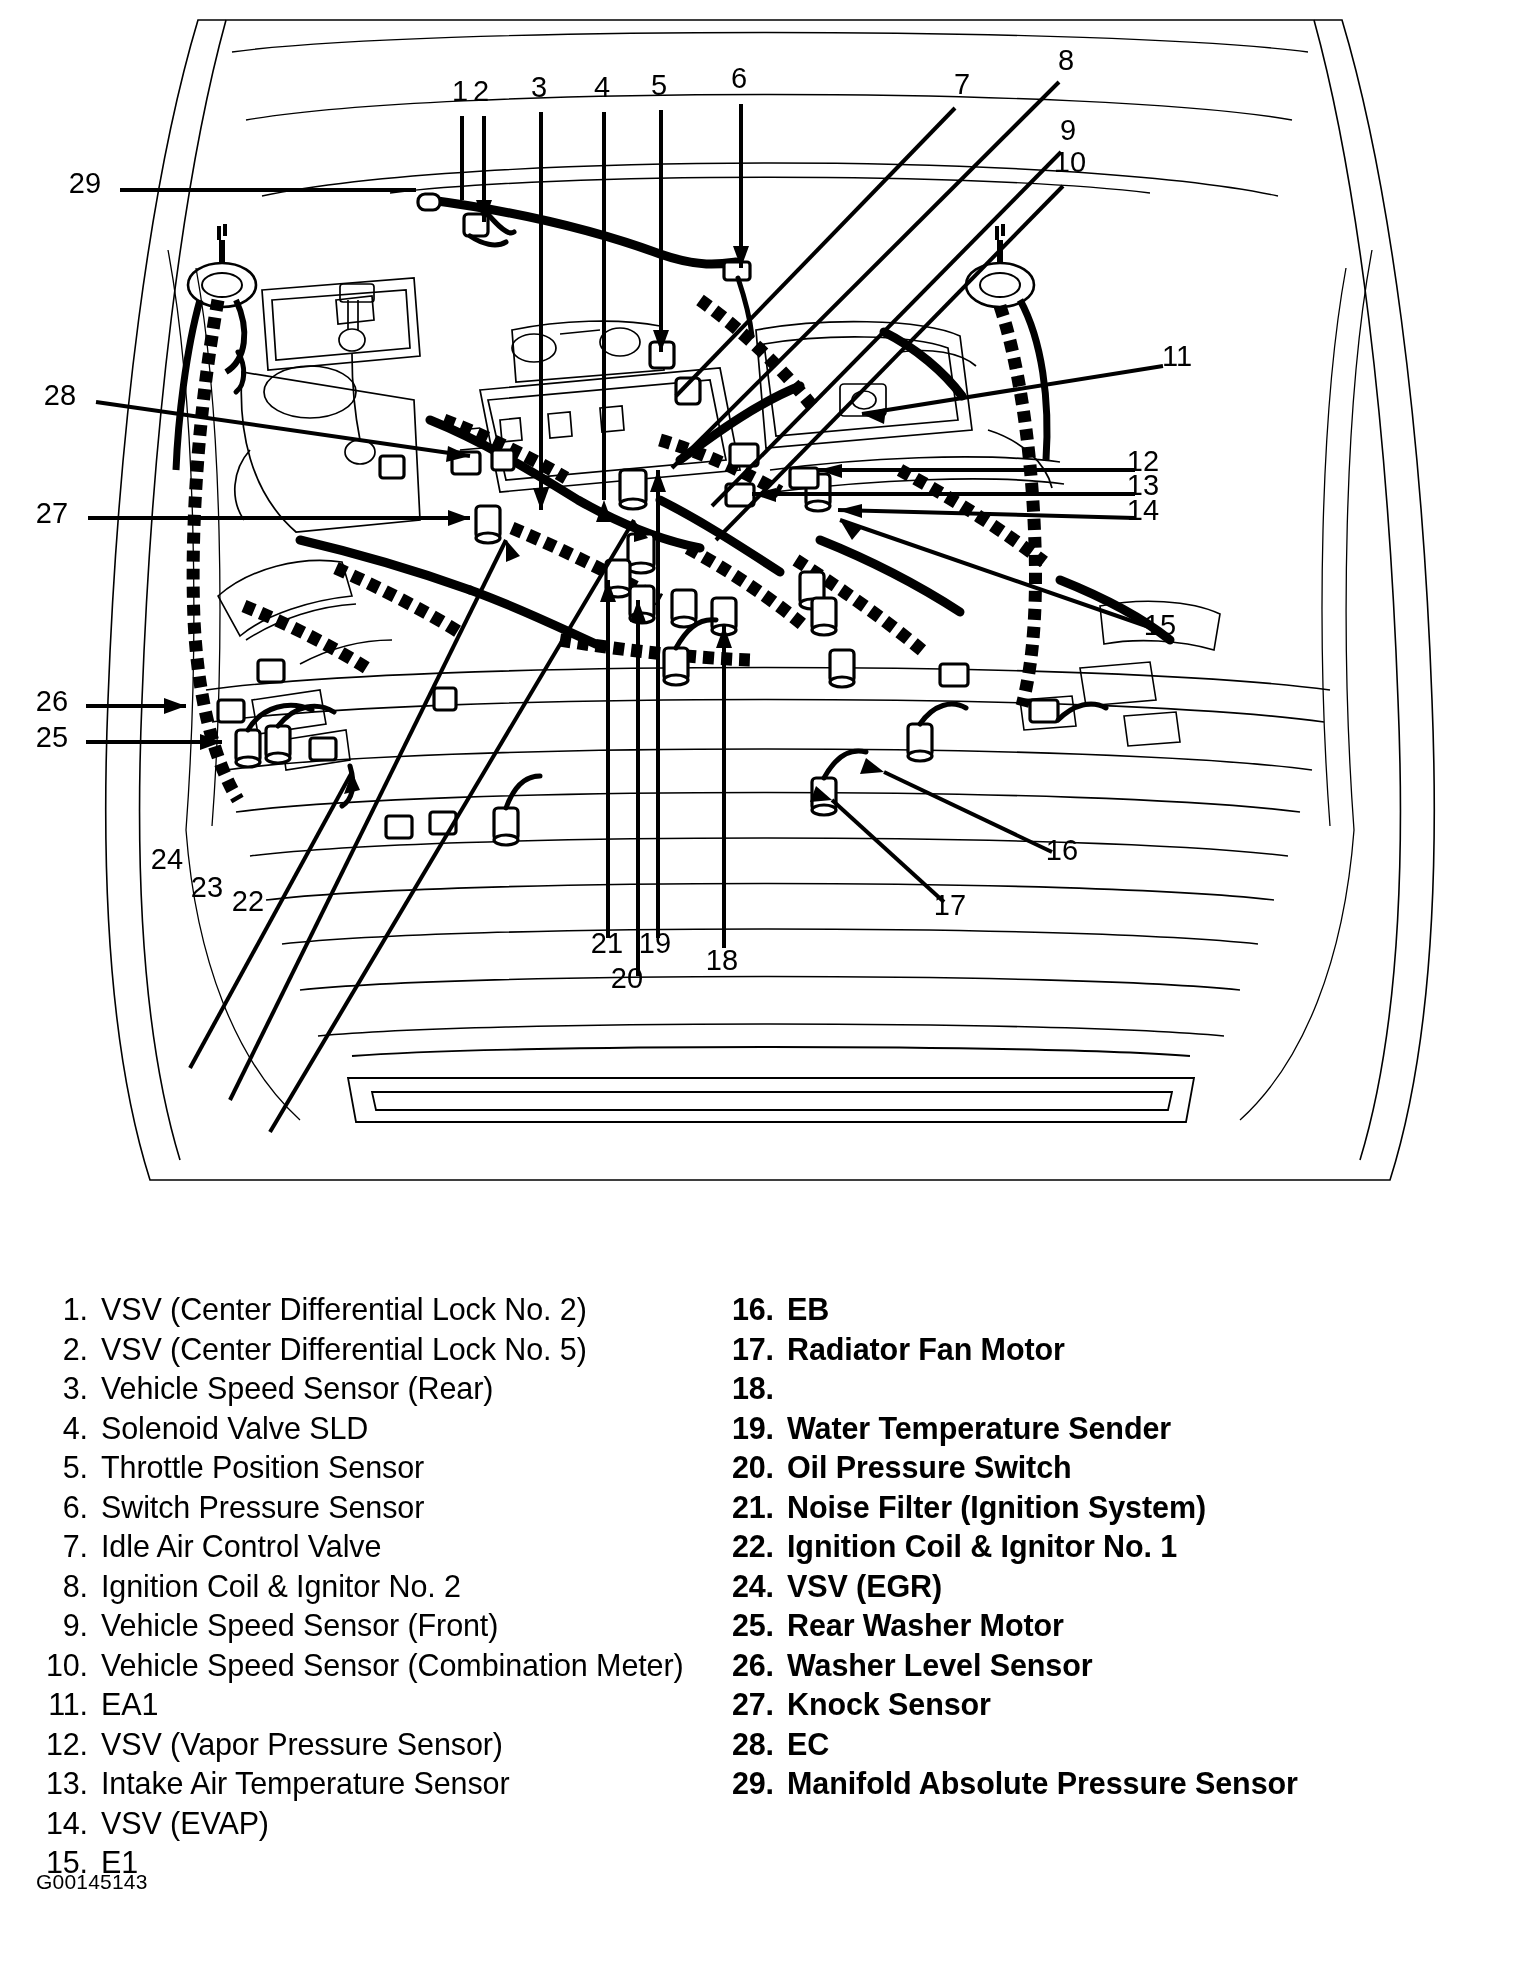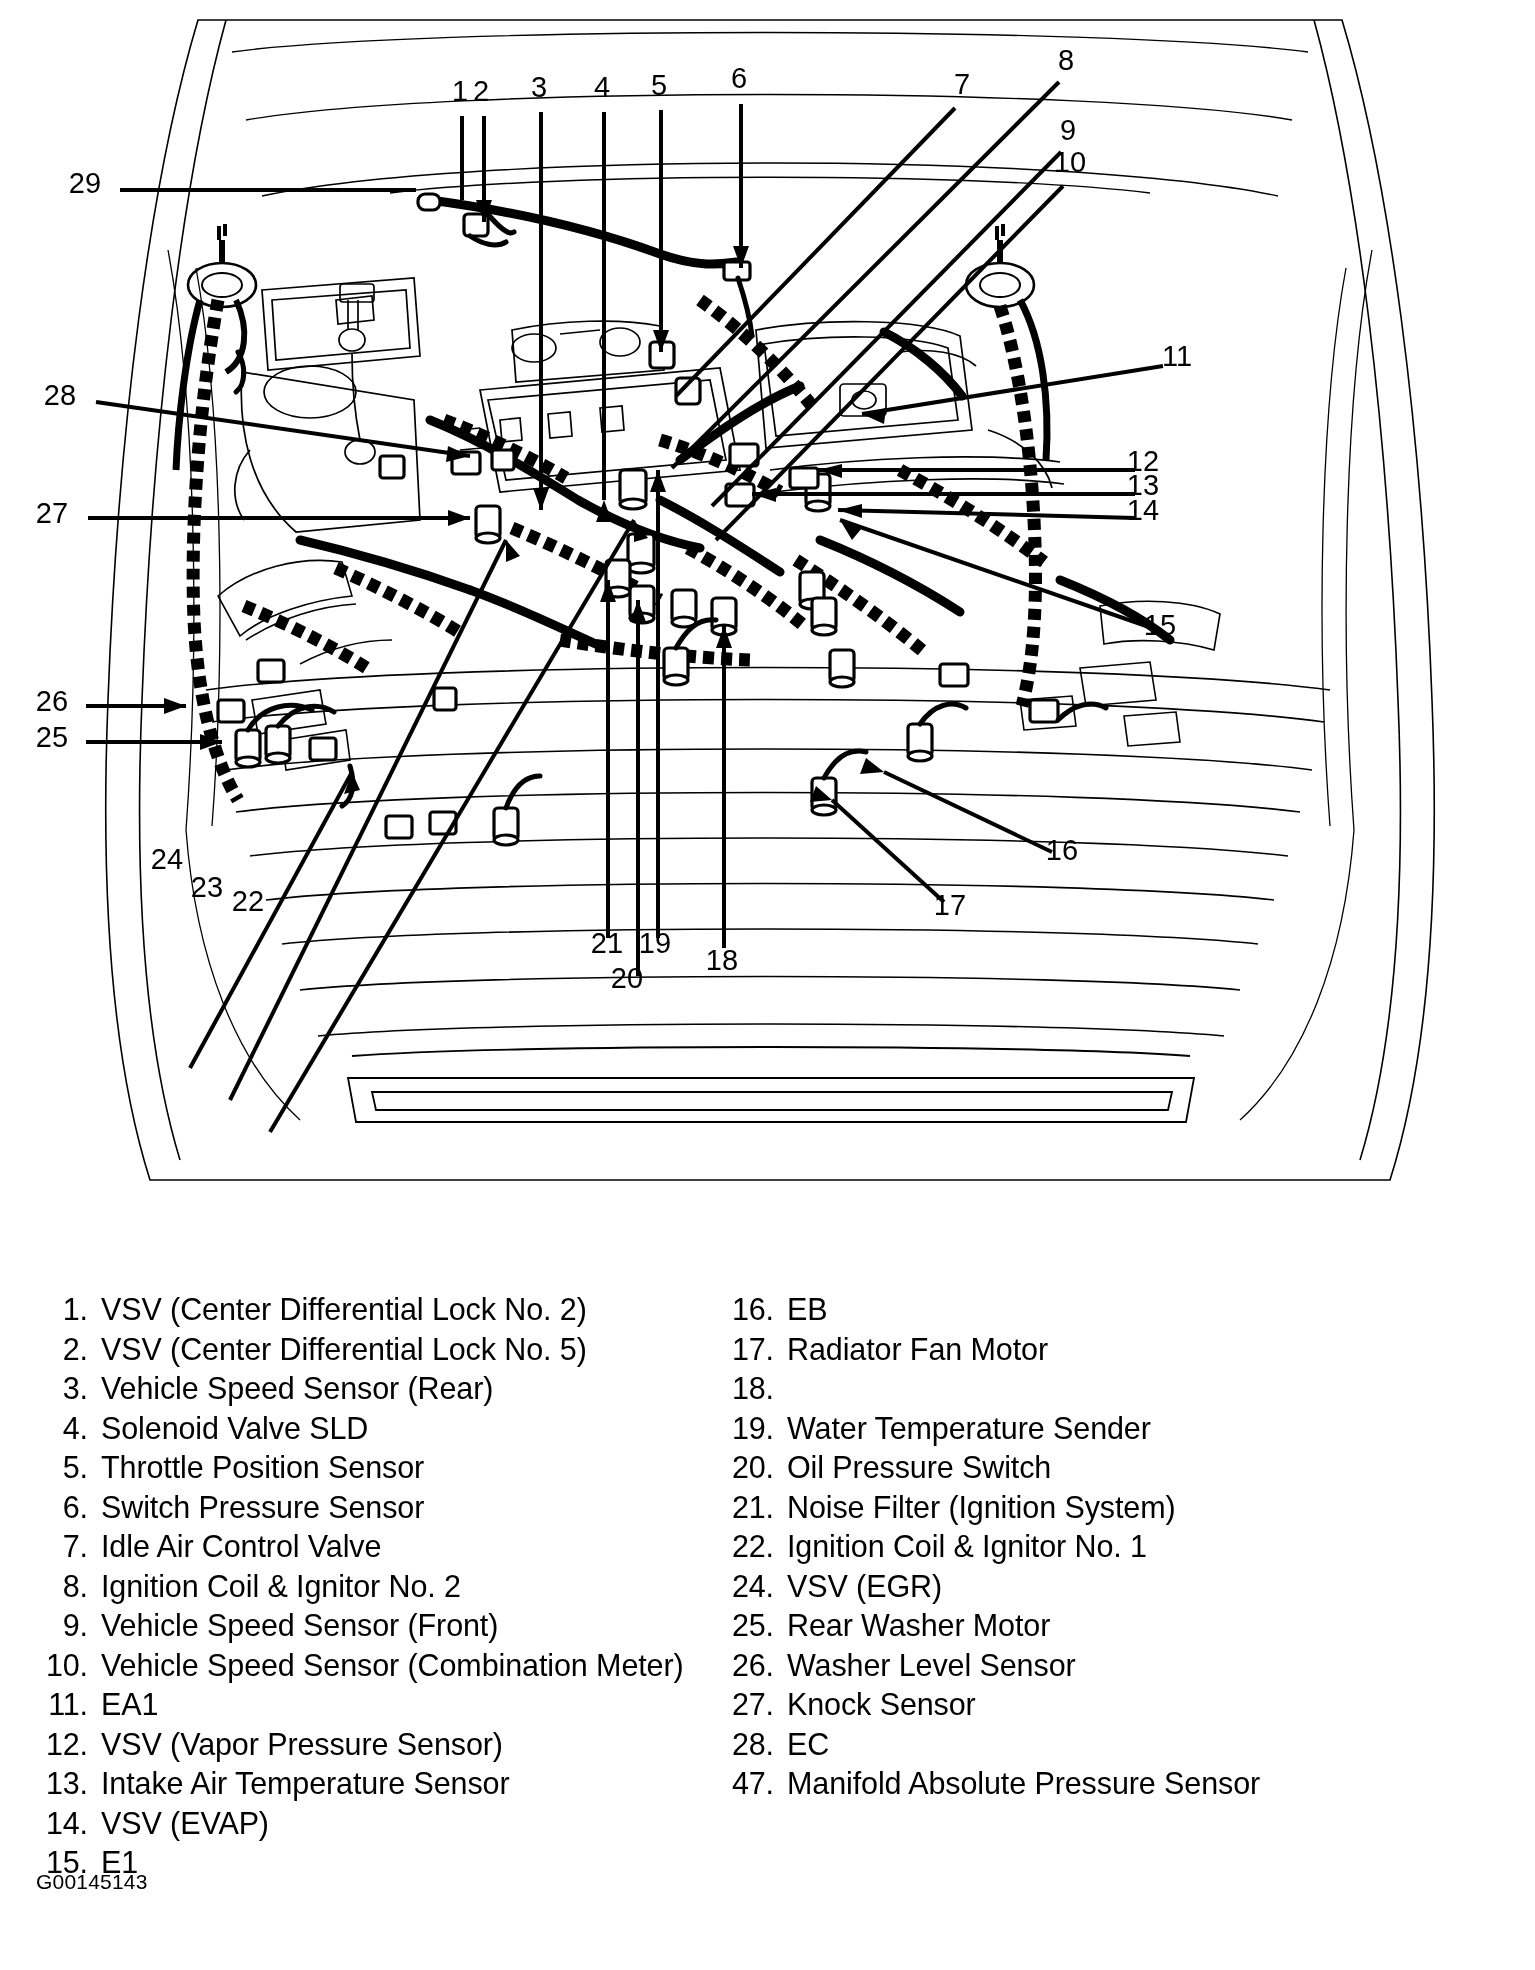--- a/index.html
+++ b/index.html
@@ -46,21 +46,21 @@
     left: 0;
     top: 1290px;
     width: 1535px;
     height: 600px;
   }
   .legend-col {
     position: absolute;
     top: 0;
   }
   #legend-col-left  { left: 36px;  width: 700px; }
-  #legend-col-right { left: 722px; width: 800px; }
+  #legend-col-right { left: 722px; width: 800px; font-weight: bold; }
 
   .legend-item {
     display: flex;
     align-items: baseline;
     font-size: 30.5px;
     line-height: 39.5px;
     white-space: nowrap;
     letter-spacing: -0.1px;
   }
   .legend-num {
@@ -604,20 +604,20 @@
         <span class="legend-num">27.</span>
         <span class="legend-dot"></span>
         <span class="legend-label">Knock Sensor</span>
       </div>
       <div class="legend-item">
         <span class="legend-num">28.</span>
         <span class="legend-dot"></span>
         <span class="legend-label">EC</span>
       </div>
       <div class="legend-item">
-        <span class="legend-num">47.</span>
+        <span class="legend-num">29.</span>
         <span class="legend-dot"></span>
         <span class="legend-label">Manifold Absolute Pressure Sensor</span>
       </div>
     </div>
 </div>
 
 <div id="figure-code">G00145143</div>
 
 </body></html>

